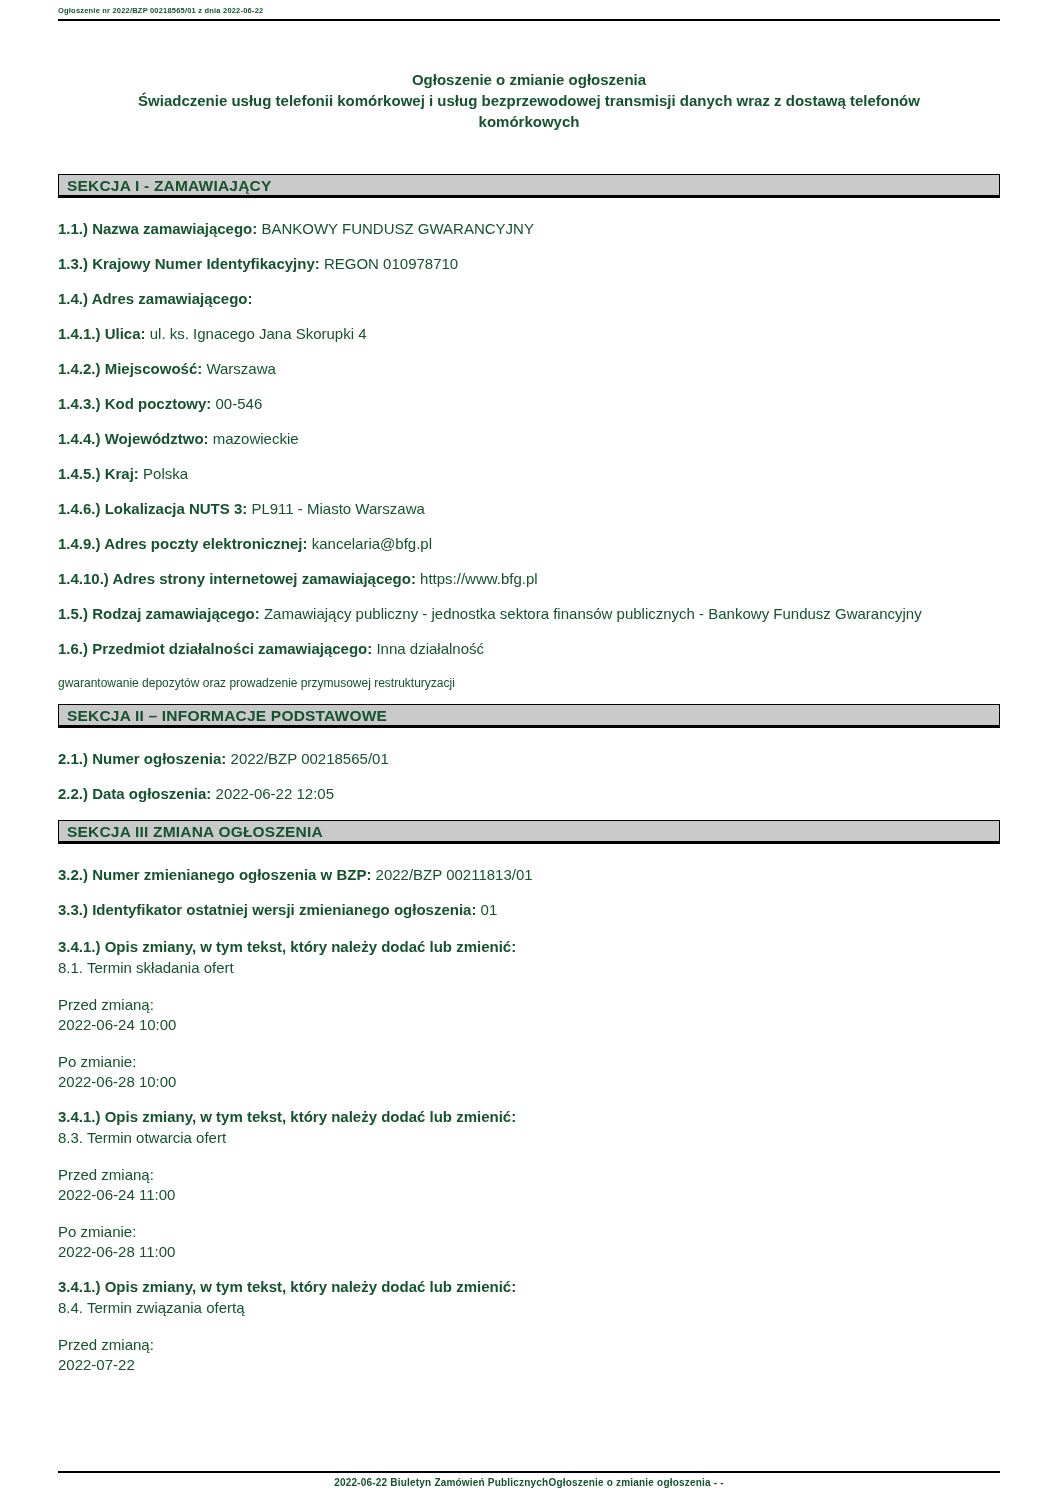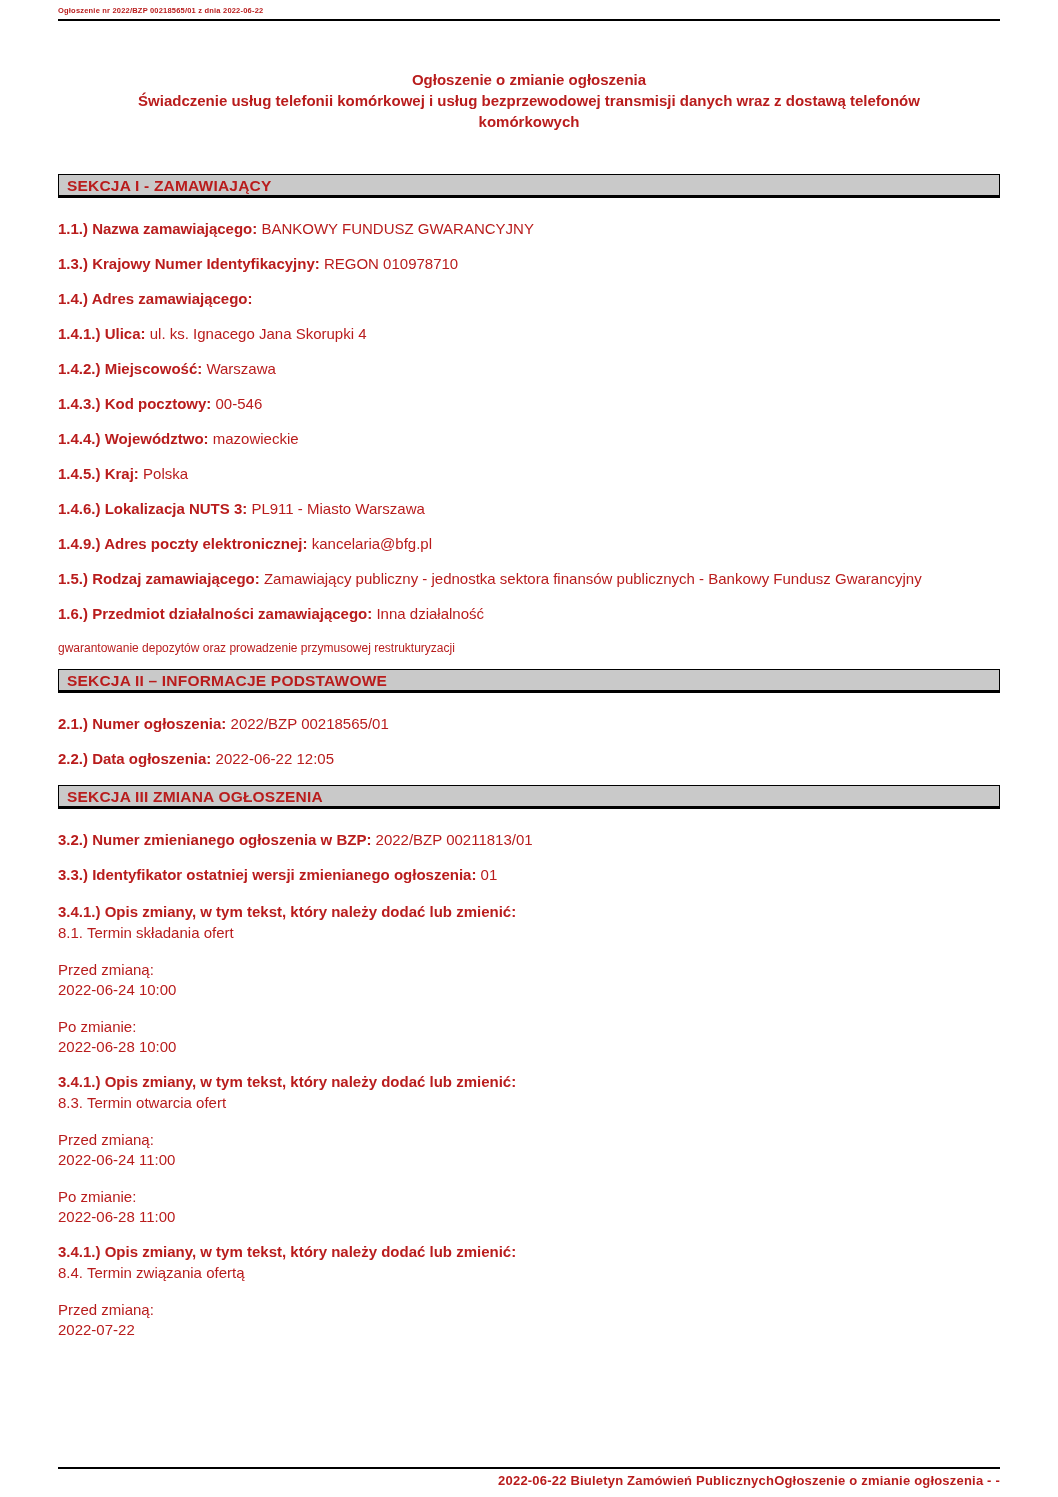--- a/index.html
+++ b/index.html
@@ -1,21 +1,21 @@
 <!DOCTYPE html>
 <html><head>
 <meta charset="utf-8">
 <style>
   html, body { margin: 0; padding: 0; background: #ffffff; }
   .page {
     position: relative;
     width: 1058px;
     height: 1497px;
     background: #ffffff;
-    color: #b91c1c;
+    color: #14532d;
     font-family: "Liberation Sans", "DejaVu Sans", sans-serif;
     overflow: hidden;
     box-sizing: border-box;
   }
   .doc-header {
     margin: 0 58px;
     padding: 6px 0 4px 0;
     border-bottom: 2px solid #000;
     font-size: 7.5px;
     font-weight: bold;
@@ -69,22 +69,22 @@
   .change .lbl { font-weight: bold; }
   .pair { margin-top: 17px; line-height: 20px; }
   .doc-footer {
     position: absolute;
     left: 58px;
     right: 58px;
     bottom: 9px;
     border-top: 2px solid #000;
     padding-top: 4px;
     display: flex;
-    justify-content: flex-end;
-    font-size: 13px;
+    justify-content: center;
+    font-size: 10px;
     font-weight: bold;
     letter-spacing: 0.2px;
   }
 </style>
 </head>
 <body>
 
 <div class="page">
 
   <div class="doc-header">
@@ -105,20 +105,21 @@
     <p class="field"><b>1.1.) Nazwa zamawiającego:</b> <span>BANKOWY FUNDUSZ GWARANCYJNY</span></p>
     <p class="field"><b>1.3.) Krajowy Numer Identyfikacyjny:</b> <span>REGON 010978710</span></p>
     <p class="field"><b>1.4.) Adres zamawiającego:</b> <span></span></p>
     <p class="field"><b>1.4.1.) Ulica:</b> <span>ul. ks. Ignacego Jana Skorupki 4</span></p>
     <p class="field"><b>1.4.2.) Miejscowość:</b> <span>Warszawa</span></p>
     <p class="field"><b>1.4.3.) Kod pocztowy:</b> <span>00-546</span></p>
     <p class="field"><b>1.4.4.) Województwo:</b> <span>mazowieckie</span></p>
     <p class="field"><b>1.4.5.) Kraj:</b> <span>Polska</span></p>
     <p class="field"><b>1.4.6.) Lokalizacja NUTS 3:</b> <span>PL911 - Miasto Warszawa</span></p>
     <p class="field"><b>1.4.9.) Adres poczty elektronicznej:</b> <span>kancelaria@bfg.pl</span></p>
+    <p class="field"><b>1.4.10.) Adres strony internetowej zamawiającego:</b> <span>https://www.bfg.pl</span></p>
     <p class="field"><b>1.5.) Rodzaj zamawiającego:</b> <span>Zamawiający publiczny - jednostka sektora finansów publicznych - Bankowy Fundusz Gwarancyjny</span></p>
     <p class="field"><b>1.6.) Przedmiot działalności zamawiającego:</b> <span>Inna działalność</span></p>
 
     <p class="note">gwarantowanie depozytów oraz prowadzenie przymusowej restrukturyzacji</p>
 
     <div class="section-bar">
       <span>SEKCJA II – INFORMACJE PODSTAWOWE</span>
     </div>
 
     <p class="field"><b>2.1.) Numer ogłoszenia:</b> <span>2022/BZP 00218565/01</span></p>

